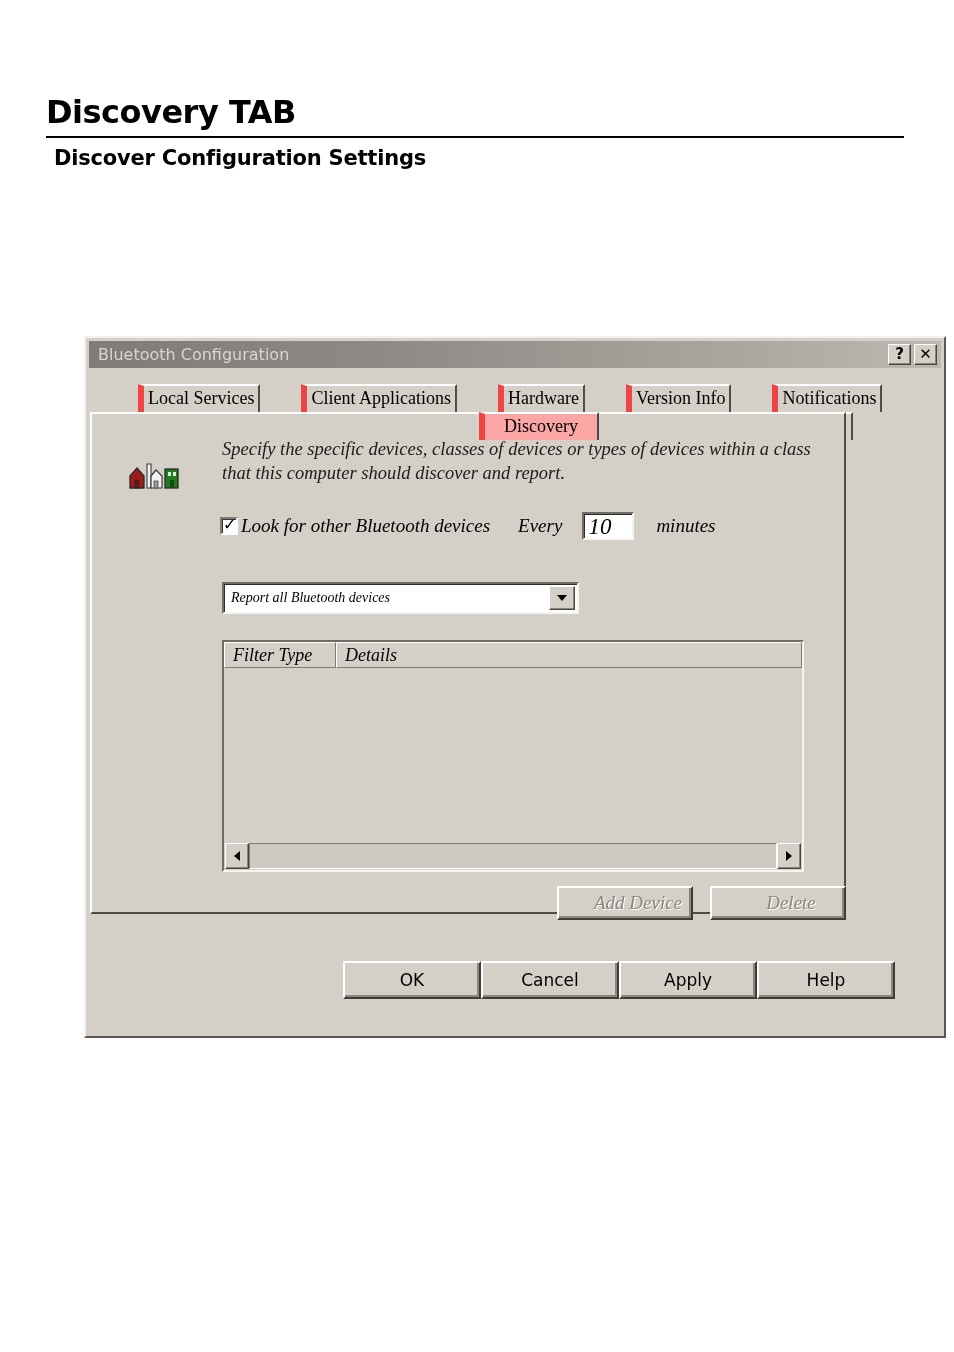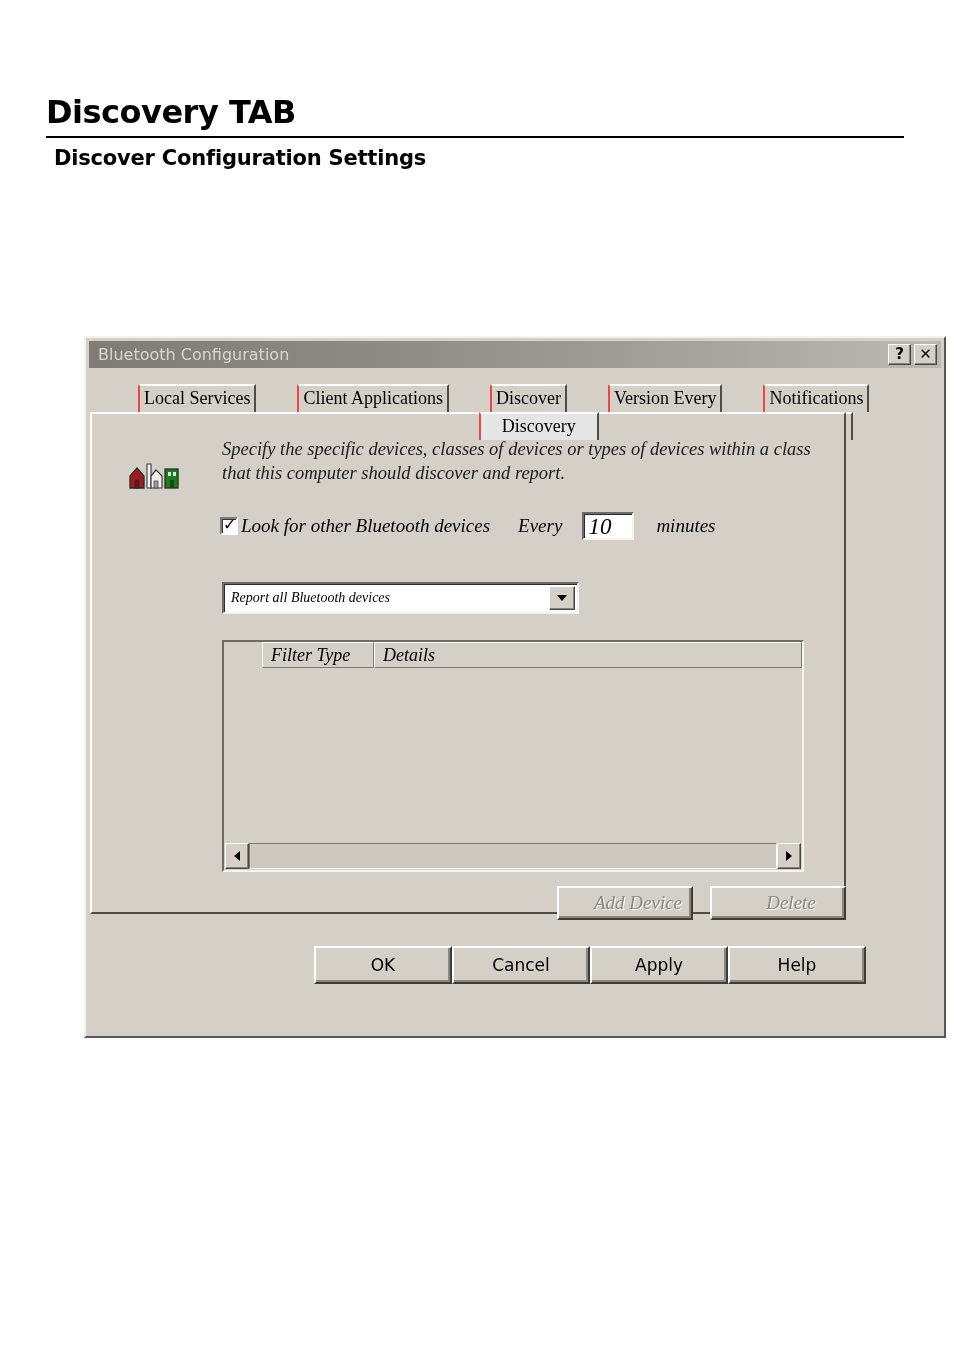--- a/index.html
+++ b/index.html
@@ -116,21 +116,21 @@
     width: 756px;
   }
   .tab-row {
     display: flex;
     height: 28px;
     position: relative;
   }
   .tab {
     background: #d4d0c8;
     border-top: 2px solid #ffffff;
-    border-left: 2px solid #ef4444;
+    border-left: 6px solid #ef4444;
     border-right: 2px solid #4f4c46;
     border-bottom: none;
     display: flex;
     align-items: center;
     justify-content: center;
     font-family: "Liberation Serif", serif;
     font-size: 18px;
     color: #000;
     box-sizing: border-box;
     white-space: nowrap;
@@ -146,21 +146,21 @@
   }
   
   #tab-local-services      { width: 152px; }
   #tab-client-applications { width: 198px; }
   #tab-hardware            { width: 108px; }
   #tab-version-info        { width: 132px; }
   #tab-notifications       { width: 144px; }
 
   #tab-general             { width: 134px; }
   #tab-accessibility       { width: 186px; }
-  #tab-discovery           { width: 148px; background:#e5e5e5; }
+  #tab-discovery           { width: 148px; background:#fca5a5; }
   #tab-information-exchange{ width: 266px; }
 
   
   #tab-panel {
     position: absolute;
     left: 4px;
     top: 74px;
     width: 756px;
     height: 502px;
     background: #d4d0c8;
@@ -321,21 +321,21 @@
     border-right: 1px solid #7e7b74;
     border-bottom: 1px solid #7e7b74;
     font-family: "Liberation Serif", serif;
     font-size: 18px;
     color: #000;
     padding-left: 8px;
     line-height: 24px;
     box-sizing: border-box;
     white-space: nowrap;
   }
-  #col-filter-type { width: 112px; margin-left: 38px; }
+  #col-filter-type { width: 112px; }
   #col-details { flex: 1; }
   #list-body {
     height: 172px;
     background: #d4d0c8;
   }
 
   
   #list-hscroll {
     position: absolute;
     left: 1px;
@@ -403,36 +403,37 @@
     color: #8a8780;
     text-shadow: 1px 1px 0 #ffffff;
     padding-left: 26px;
   }
   #btn-add-device { left: 465px; top: 472px; width: 136px; }
   #btn-delete     { left: 618px; top: 472px; width: 136px; }
 
   
   .cmd-btn {
     position: absolute;
-    top: 608px;
+    top: 623px;
     height: 38px;
     width: 138px;
     background: #d4d0c8;
     border-top: 2px solid #ffffff;
     border-left: 2px solid #ffffff;
     border-right: 2px solid #3f3c37;
     border-bottom: 2px solid #3f3c37;
     box-shadow: inset -2px -2px 0 #8a8780;
     display: flex;
     align-items: center;
     justify-content: center;
     font-family: "DejaVu Sans", sans-serif;
     font-size: 17px;
     color: #000;
     box-sizing: border-box;
+    margin-left: 29px;
   }
   #btn-ok     { left: 228px; }
   #btn-cancel { left: 366px; }
   #btn-apply  { left: 504px; }
   #btn-help   { left: 642px; }
 </style>
 </head>
 <body>
 
 <div id="doc-head">
@@ -448,22 +449,22 @@
     <div id="titlebar-buttons">
       <div class="tb-btn">?</div>
       <div class="tb-btn">✕</div>
     </div>
   </div>
 
   <div id="tabs">
     <div class="tab-row" id="tab-row-top">
       <div class="tab" id="tab-local-services">Local Services</div>
       <div class="tab" id="tab-client-applications">Client Applications</div>
-      <div class="tab" id="tab-hardware">Discover</div>
-      <div class="tab" id="tab-version-info">Version Every</div>
+      <div class="tab" id="tab-hardware">Hardware</div>
+      <div class="tab" id="tab-version-info">Version Info</div>
       <div class="tab" id="tab-notifications">Notifications</div>
     </div>
     <div class="tab-row" id="tab-row-bottom">
       <div class="tab" id="tab-general">General</div>
       <div class="tab" id="tab-accessibility">Accessibility</div>
       <div class="tab selected" id="tab-discovery">Discovery</div>
       <div class="tab" id="tab-information-exchange">Information Exchange</div>
     </div>
   </div>
 

